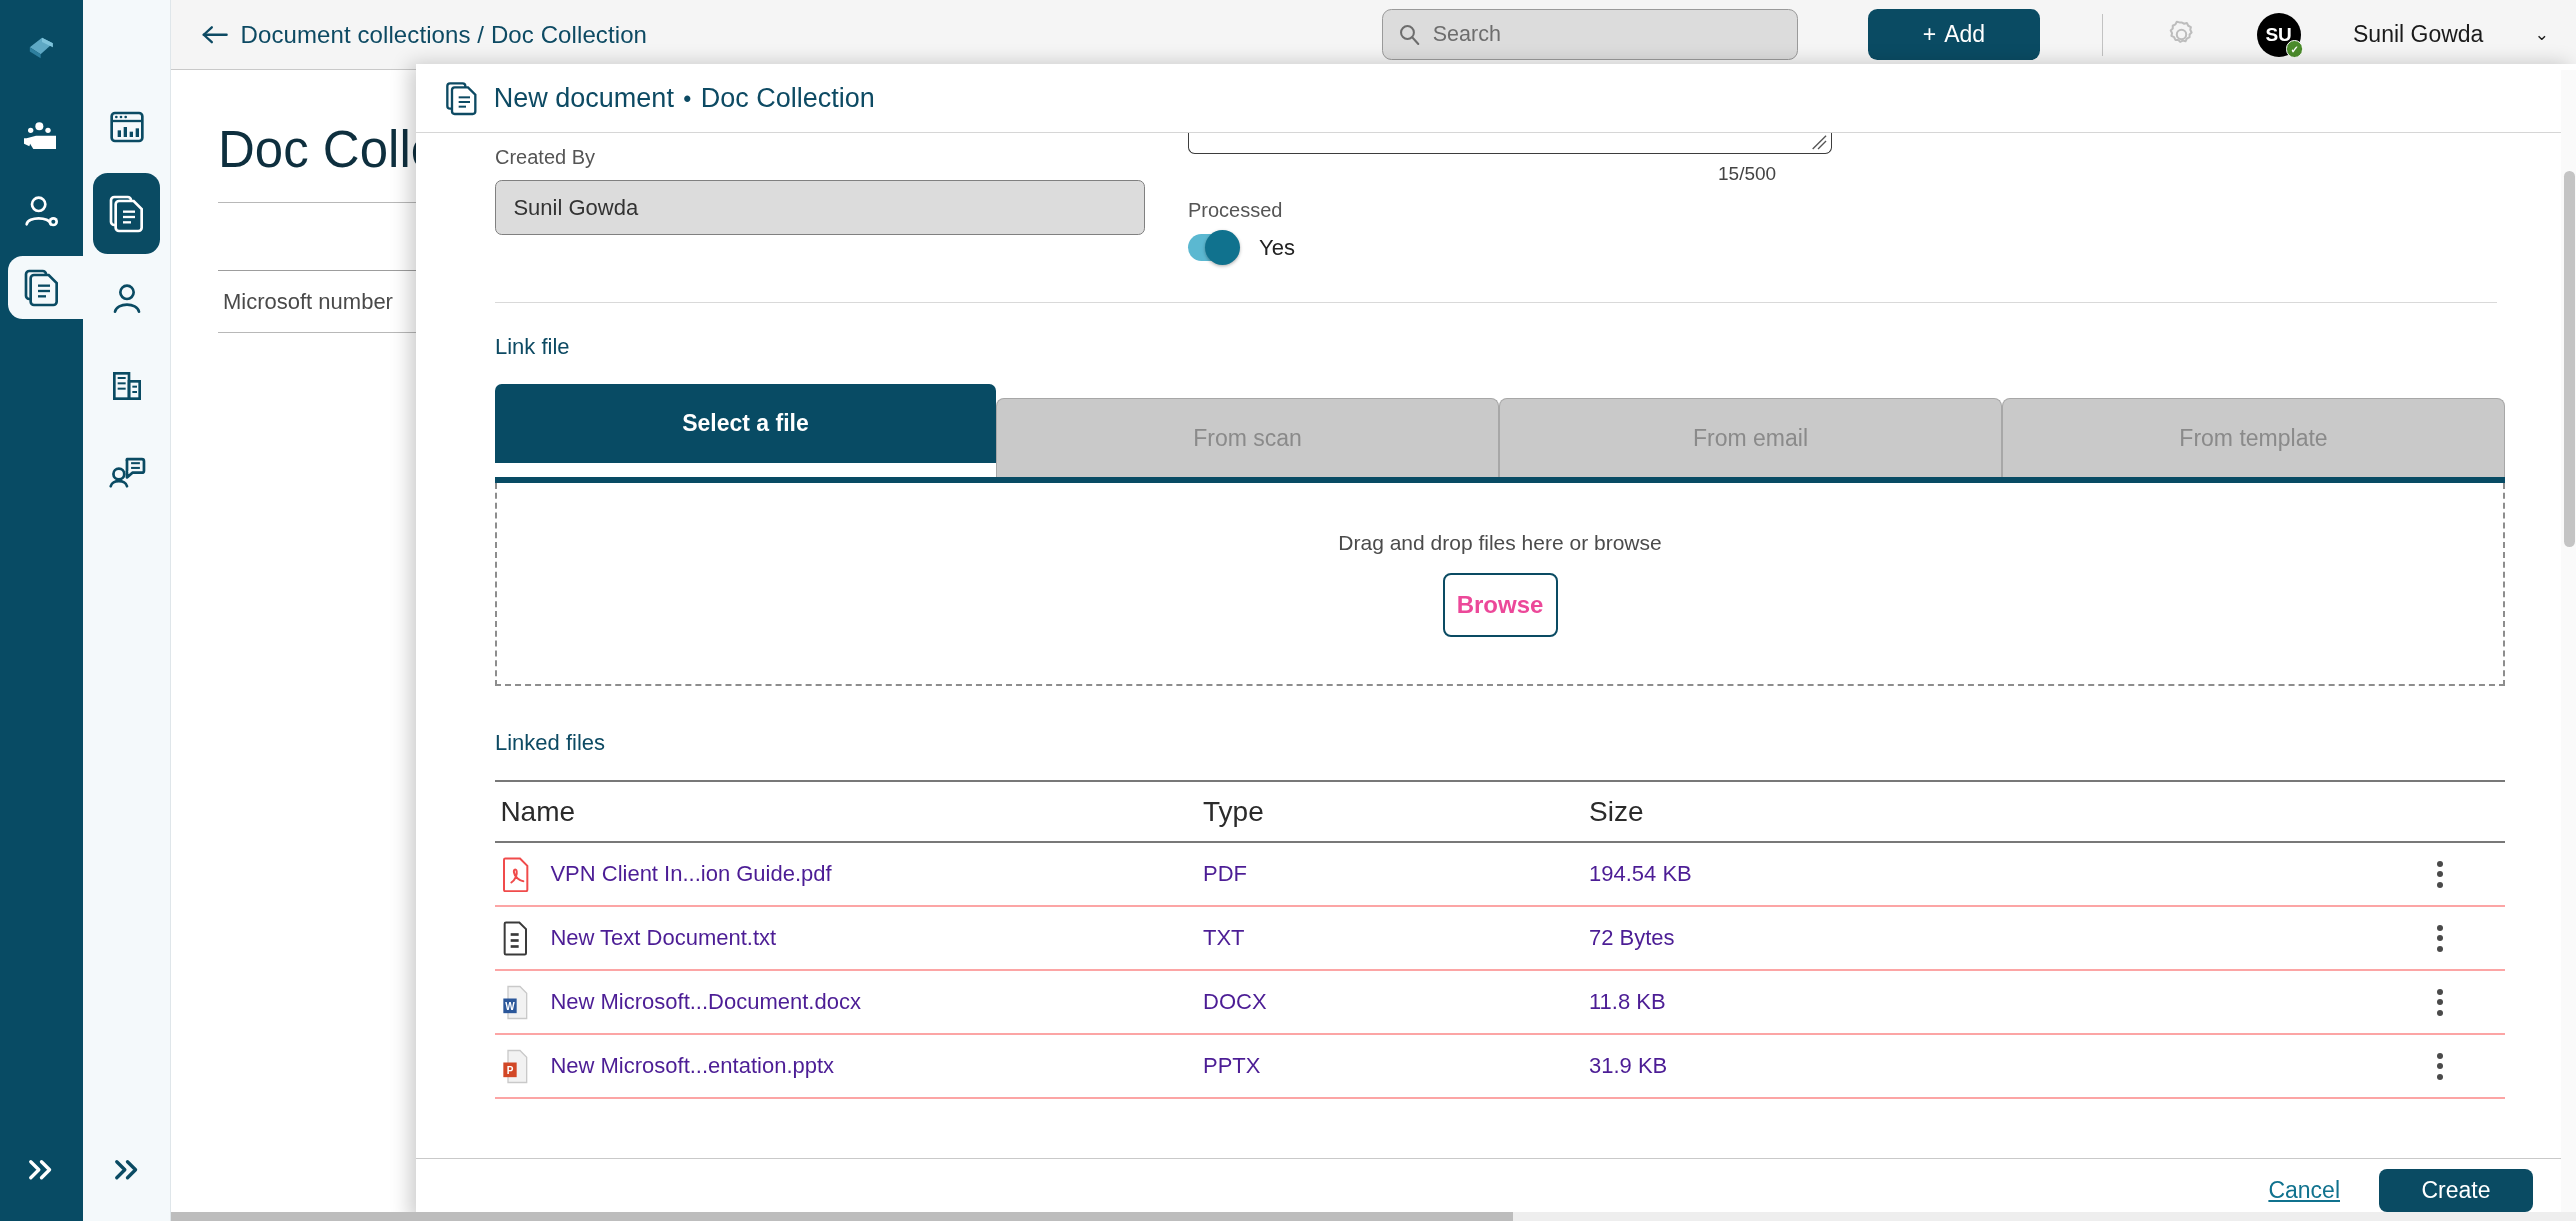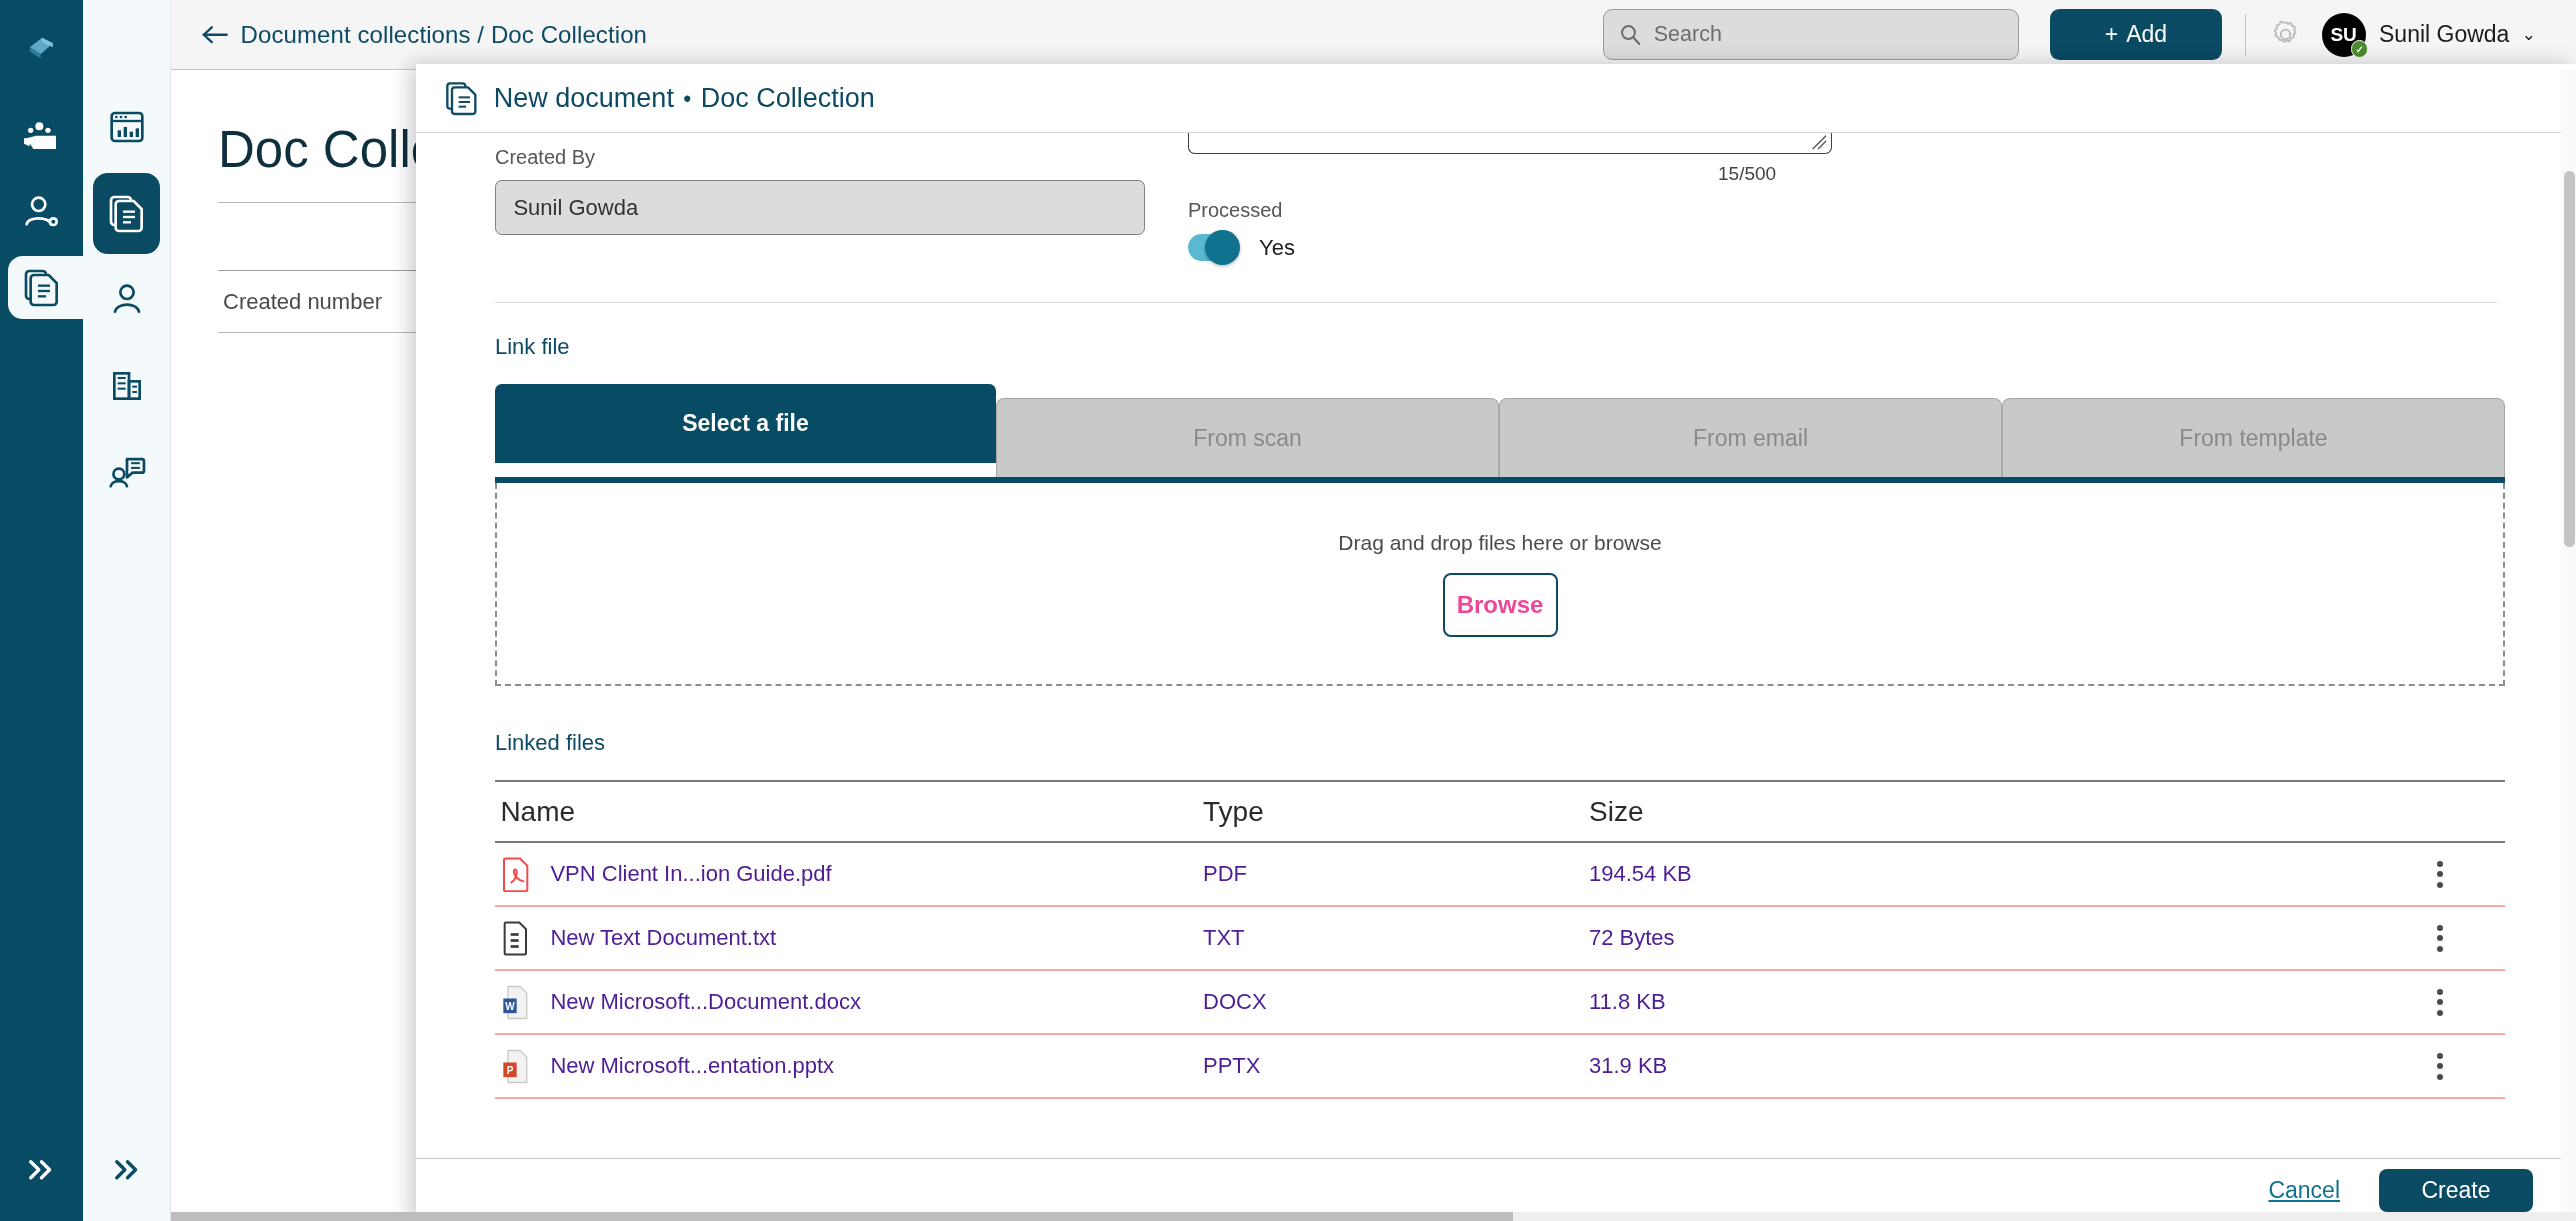--- a/index.html
+++ b/index.html
@@ -57,21 +57,21 @@
     position: absolute; left: 171px; top: 0; width: 2405px; height: 70px;
     background: #F5F5F5;
     border-bottom: 0.7px solid #c9c9c9;
     display: flex; align-items: center;
   }
   .back-arrow { margin-left: 29.5px; width: 28px; height: 28px; display:flex; align-items:center; justify-content:center; }
   .breadcrumb {
     margin-left: 12px; font-size: 24px; color: #0D4A63; font-weight: 400;
     letter-spacing: 0.1px; white-space: nowrap;
   }
-  .topbar-right { margin-left: auto; display: flex; align-items: center; padding-right: 40px; }
+  .topbar-right { margin-left: auto; display: flex; align-items: center; padding-right: 27px; gap: 39px; }
   .search-box {
     width: 416px; height: 51px; background: #DCDCDC;
     border: 1.3px solid #9a9a9a; border-radius: 9.4px;
     display: flex; align-items: center; padding: 0 14.8px; margin-right: 31px;
   }
   .search-box .ph { font-size: 21.5px; color: #6d6d6d; margin-left: 12px; }
   .add-btn {
     background: #0A4B63; color: #fff; border: none; border-radius: 9.4px;
     width: 172px; height: 51px; font-size: 23px; font-family: inherit;
     display: flex; align-items: center; justify-content: center; gap: 8px;
@@ -365,21 +365,21 @@
         <path d="M10 10 L22 22 L10 34" fill="none" stroke="#0A4B63" stroke-width="5" stroke-linecap="round" stroke-linejoin="round"></path>
         <path d="M26 10 L38 22 L26 34" fill="none" stroke="#0A4B63" stroke-width="5" stroke-linecap="round" stroke-linejoin="round"></path>
       </svg>
     </div>
   </div>
 
   <div class="bgpage">
     <div class="bg-title">Doc Collection</div>
     <div class="bg-rule1"></div>
     <div class="bg-rule2"></div>
-    <div class="bg-colhead">Created number</div>
+    <div class="bg-colhead">Microsoft number</div>
     <div class="bg-rule3"></div>
   </div>
 
   <div class="topbar">
     <div class="back-arrow">
       <svg width="27" height="21.5" viewBox="0 0 40 32">
         <path d="M16 5 L4 16 L16 27" fill="none" stroke="#0D4A63" stroke-width="3.5" stroke-linecap="round" stroke-linejoin="round"></path>
         <line x1="4" y1="16" x2="38" y2="16" stroke="#0D4A63" stroke-width="3.5" stroke-linecap="round"></line>
       </svg>
     </div>

